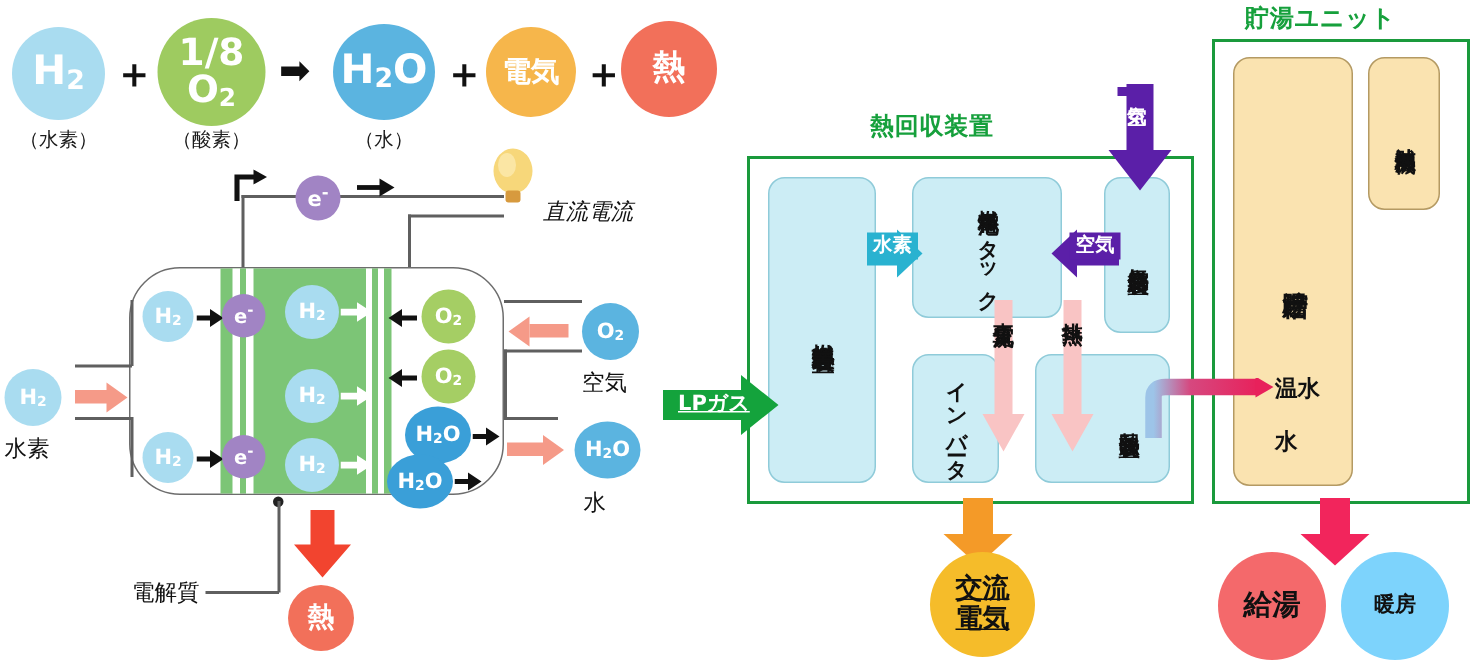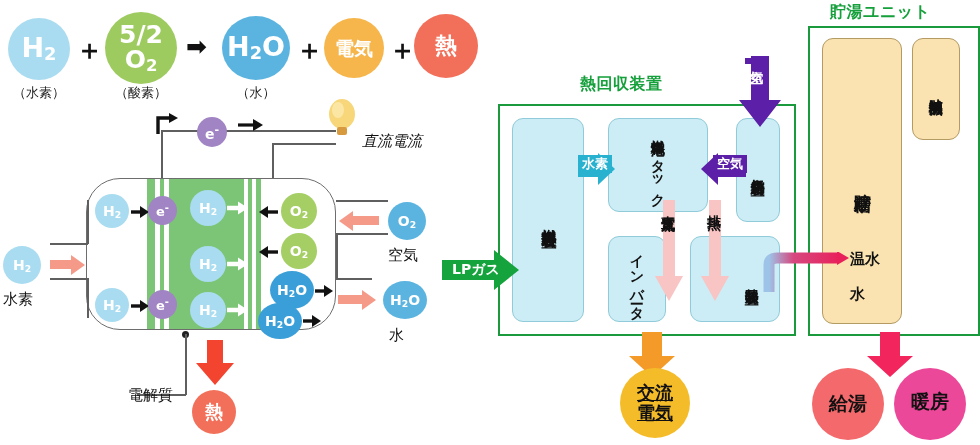--- a/index.html
+++ b/index.html
@@ -156,21 +156,21 @@
 <div id="stage">
 
   <div class="circ" style="left:8px; top:18px; width:62px; height:62px; background:#a9dcf0; font-size:27px;">
     <span><span>H</span><span class="sub">2</span></span>
   </div>
   <div class="eq-cap" style="left:8px; top:84px; width:62px;">（水素）</div>
 
   <div class="plus" style="left:76px; top:36px;">＋</div>
 
   <div class="circ" style="left:105px; top:12px; width:72px; height:72px; background:#9ecb60; font-size:25px; flex-direction:column;">
-    <span style="line-height:1;">5/2</span>
+    <span style="line-height:1;">1/8</span>
     <span style="line-height:1;"><span>O</span><span class="sub">2</span></span>
   </div>
   <div class="eq-cap" style="left:105px; top:84px; width:72px;">（酸素）</div>
 
   <div class="plus" style="left:186px; top:34px; font-size:25px;">➡</div>
 
   <div class="circ" style="left:222px; top:16px; width:68px; height:64px; background:#5bb4e0; font-size:27px;">
     <span><span>H</span><span class="sub">2</span><span>O</span></span>
   </div>
   <div class="eq-cap" style="left:222px; top:84px; width:68px;">（水）</div>
@@ -348,21 +348,21 @@
   <div class="sal-shaft" style="left:338px; top:295px; width:26px;"></div>
   <div class="sal-head sal-head-r" style="left:362px; top:289.5px;"></div>
   <div class="circ" style="left:383px; top:281px; width:44px; height:38px; background:#5bb4e0; font-size:14px;">
     <span><span>H</span><span class="sub">2</span><span>O</span></span>
   </div>
   <div class="plain-lbl" style="left:389px; top:326px; font-size:15px;">水</div>
 
   <div class="abs" style="left:182px; top:331px; width:7px; height:7px; border-radius:50%; background:#222;"></div>
   <div class="wire" style="left:185px; top:334px; width:1.6px; height:61px;"></div>
   <div class="wire" style="left:137px; top:394px; width:49px; height:1.6px;"></div>
-  <div class="plain-lbl" style="left:88px; top:386px; font-size:15px;margin-left:40px;">電解質</div>
+  <div class="plain-lbl" style="left:88px; top:386px; font-size:15px;">電解質</div>
 
   <div class="abs" style="left:195px; top:340px;">
     <svg width="40" height="46" viewBox="0 0 40 46">
       <path d="M12 0 L28 0 L28 23 L39 23 L20 45 L1 23 L12 23 Z" fill="#f2442f"></path>
     </svg>
   </div>
   <div class="circ" style="left:192px; top:390px; width:44px; height:44px; background:#f2705a; font-size:18px;">
     <span>熱</span>
   </div>
 
@@ -387,21 +387,21 @@
 
   <div class="mod" style="left:690px; top:236px; width:90px; height:86px;">
     <span class="vtext" style="font-size:14px; margin-left:34px;">熱回収装置</span>
   </div>
 
   <div class="abs" style="left:442px; top:250px;">
     <svg width="78" height="40" viewBox="0 0 78 40">
       <path d="M0 10 L52 10 L52 0 L77 20 L52 40 L52 30 L0 30 Z" fill="#14a33c"></path>
     </svg>
   </div>
-  <div class="badge" style="left:448px; top:260px; font-size:14px;">LPガス</div>
+  <div class="badge" style="left:448px; top:260px; font-size:14px;text-decoration:underline;">LPガス</div>
 
   <div class="abs" style="left:578px; top:152px;">
     <svg width="38" height="34" viewBox="0 0 38 34">
       <path d="M0 9 L20 9 L20 1 L37 17 L20 33 L20 25 L0 25 Z" fill="#29b2d0"></path>
     </svg>
   </div>
   <div class="badge" style="left:578px; top:155px; background:#29b2d0; font-size:13px;">水素</div>
 
   <div class="abs" style="left:700px; top:152px;">
     <svg width="46" height="34" viewBox="0 0 46 34">
@@ -475,17 +475,17 @@
   </div>
 
   <div class="abs" style="left:866px; top:332px;">
     <svg width="48" height="46" viewBox="0 0 48 46">
       <path d="M14 0 L34 0 L34 24 L47 24 L24 45 L1 24 L14 24 Z" fill="#f2255c"></path>
     </svg>
   </div>
   <div class="sysball" style="left:812px; top:368px; width:72px; height:72px; background:#f4696b; font-size:19px;">
     <span>給湯</span>
   </div>
-  <div class="sysball" style="left:894px; top:368px; width:72px; height:72px; background:#ec4899; font-size:19px;font-family:Liberation Mono, monospace;">
+  <div class="sysball" style="left:894px; top:368px; width:72px; height:72px; background:#7dd3fc; font-size:14px;">
     <span>暖房</span>
   </div>
 
 </div>
 
 </body></html>

